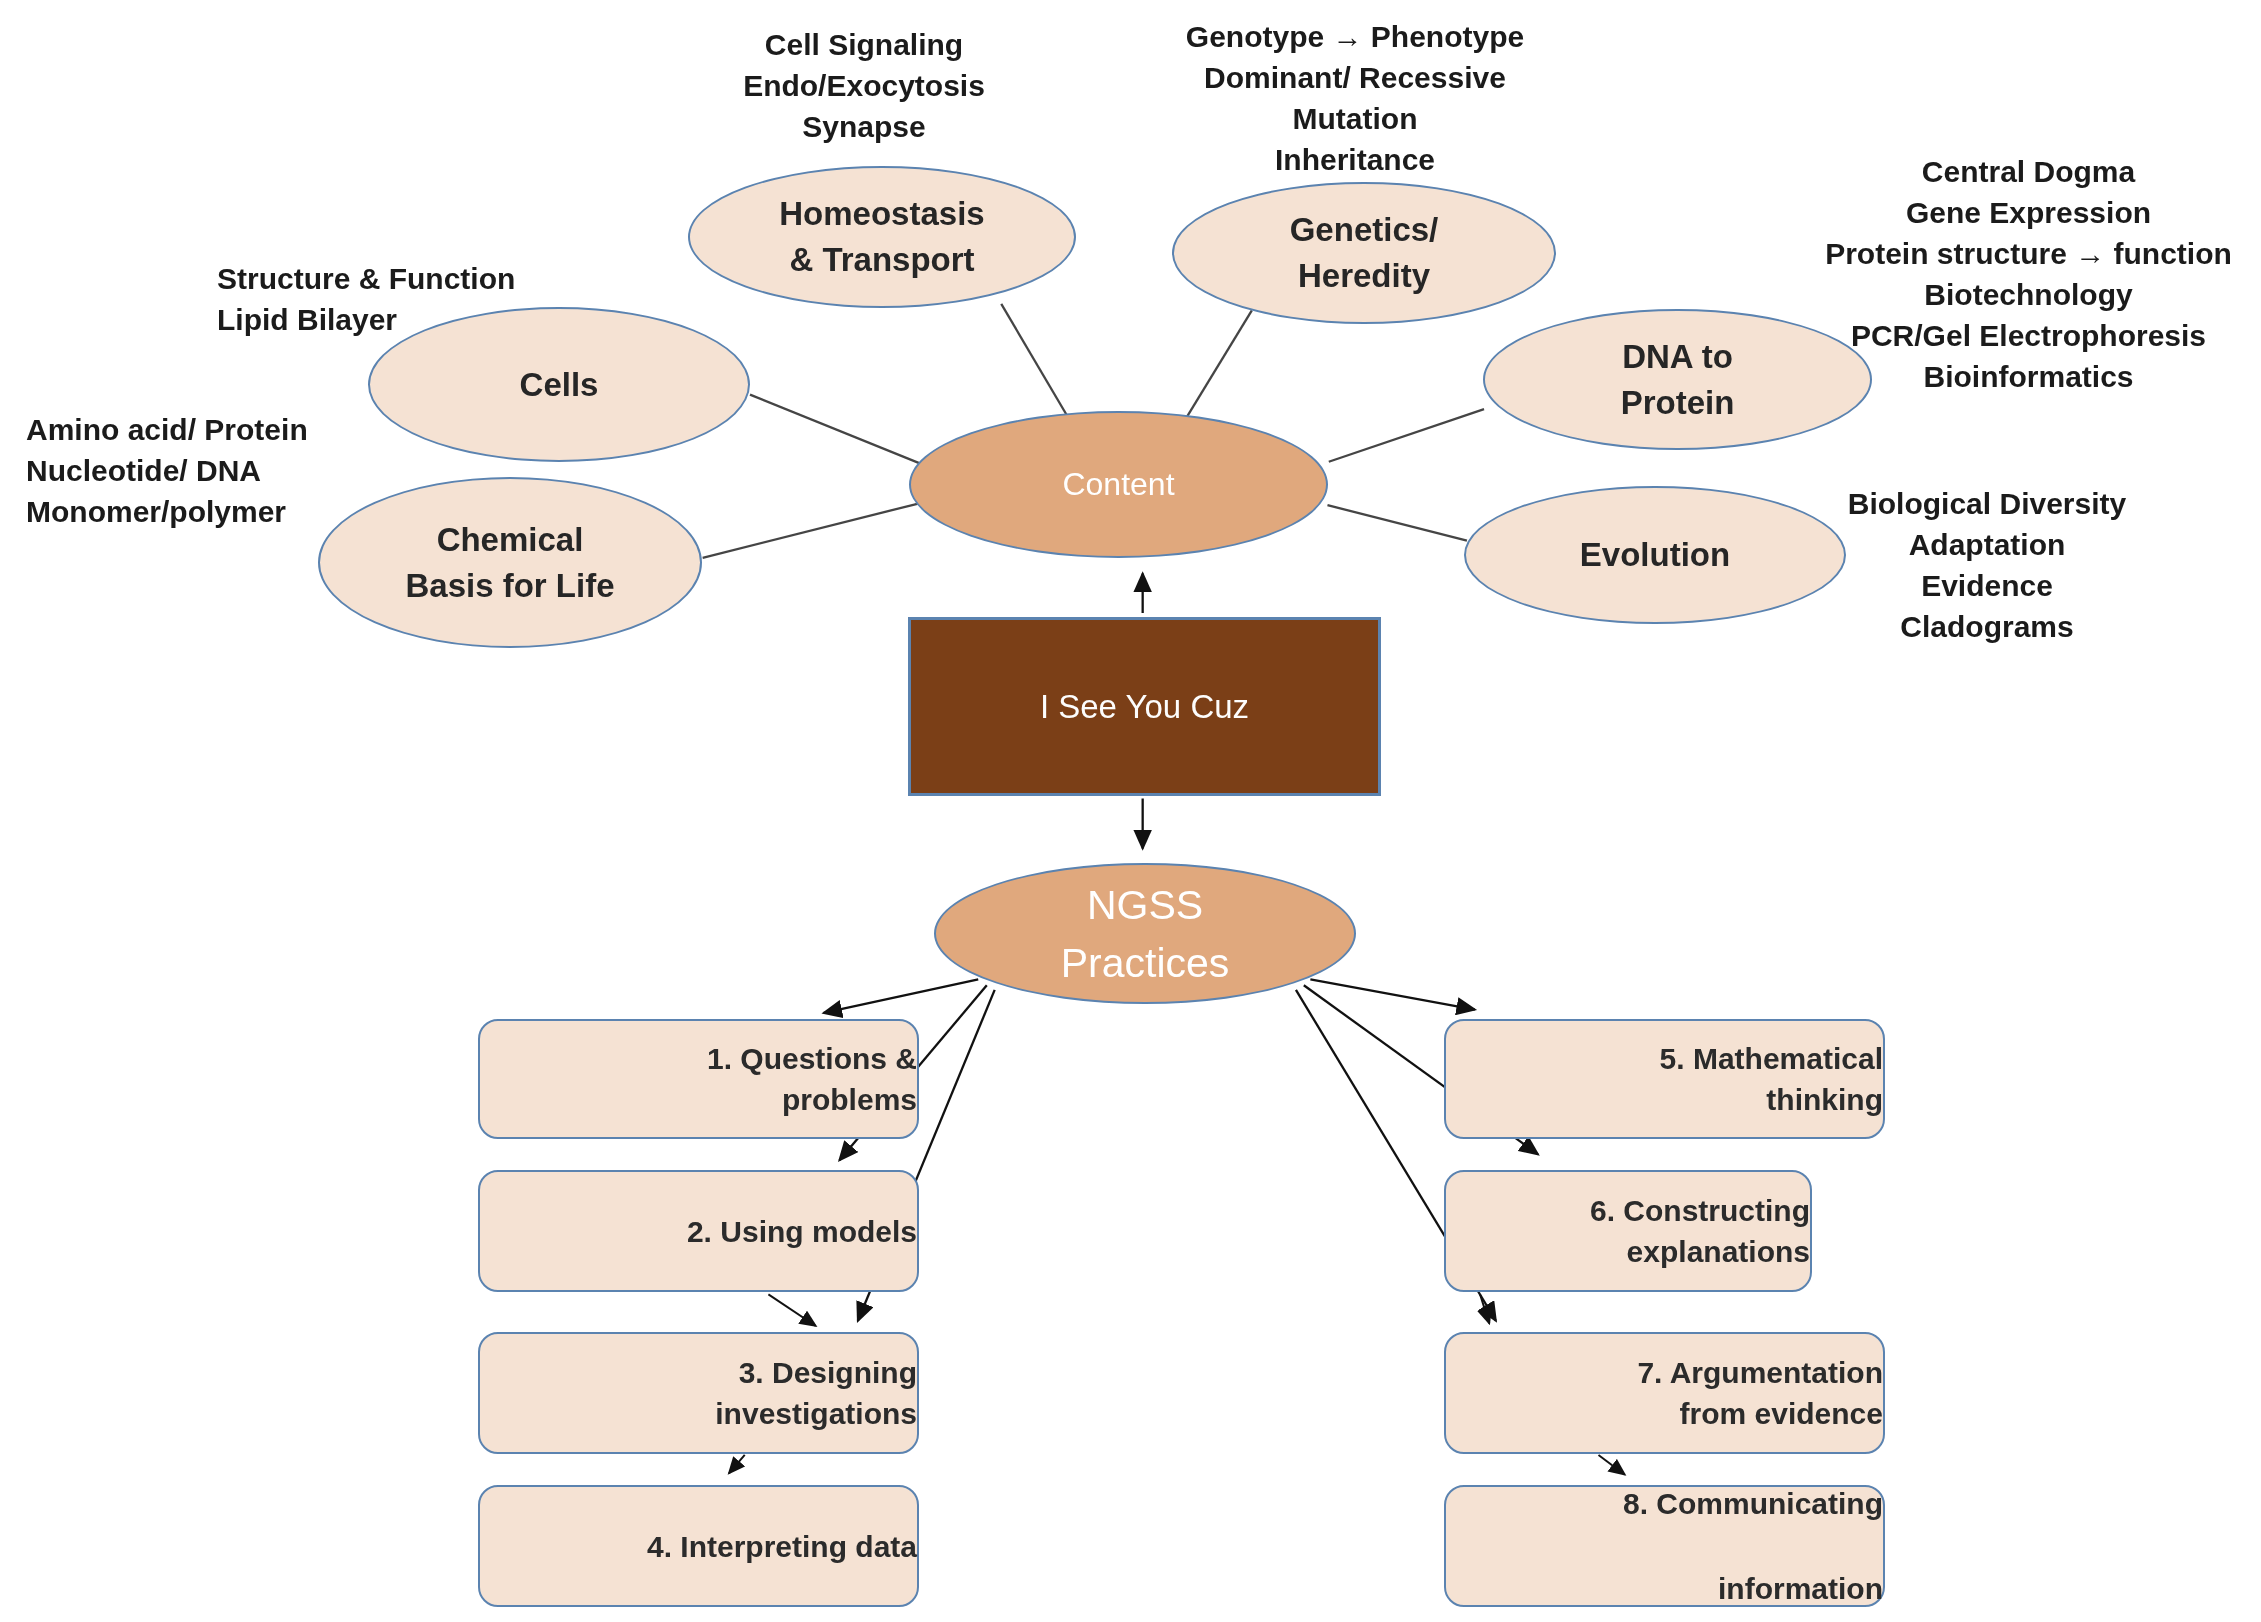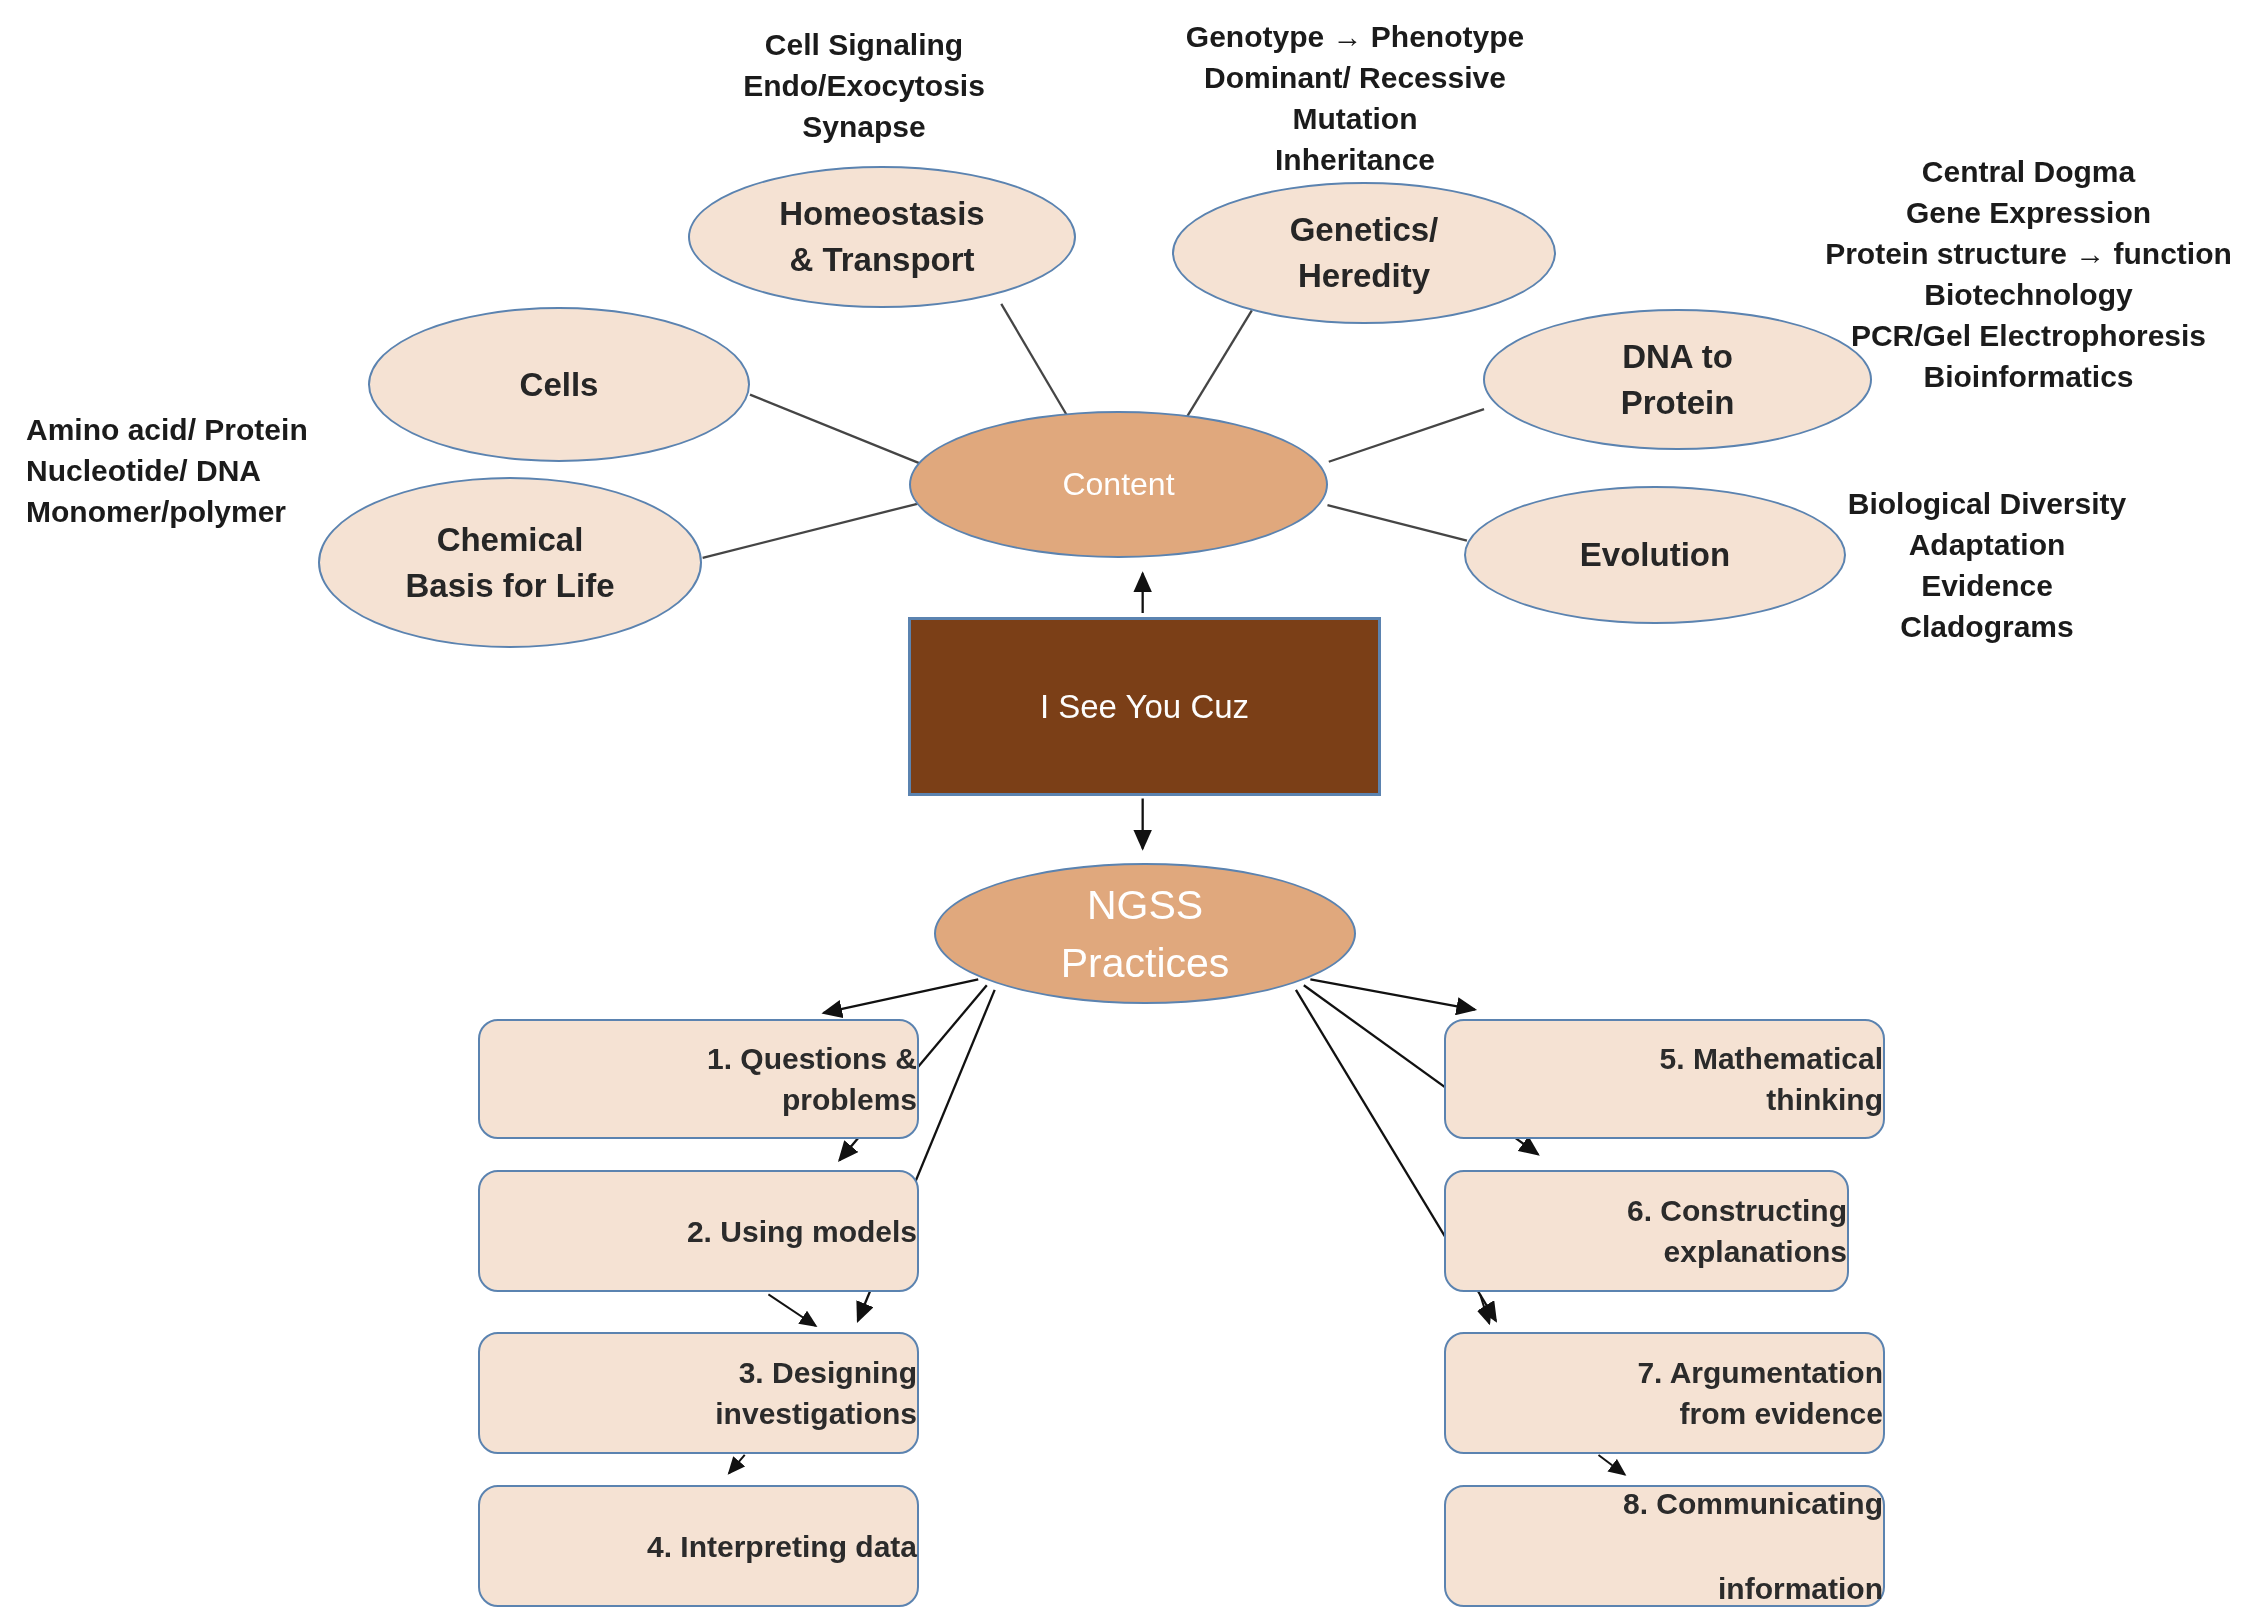--- a/index.html
+++ b/index.html
@@ -86,20 +86,24 @@
 
   <div class="notes center" style="left:1759px;top:151px;width:539px;">
     <div>Central Dogma</div>
     <div>Gene Expression</div>
     <div>Protein structure → function</div>
     <div>Biotechnology</div>
     <div>PCR/Gel Electrophoresis</div>
     <div>Bioinformatics</div>
   </div>
 
+  <div class="notes" style="left:217px;top:258px;width:408px;">
+    <div>Structure &amp; Function</div>
+    <div>Lipid Bilayer</div>
+  </div>
 
   <div class="notes" style="left:26px;top:409px;width:395px;">
     <div>Amino acid/ Protein</div>
     <div>Nucleotide/ DNA</div>
     <div>Monomer/polymer</div>
   </div>
 
   <div class="notes center" style="left:1737px;top:483px;width:500px;">
     <div>Biological Diversity</div>
     <div>Adaptation</div>
@@ -160,21 +164,21 @@
     <span>investigations</span>
   </div>
   <div class="pbox" style="left:478px;top:1485px;width:441px;height:122px;">
     <span>4. Interpreting data</span>
   </div>
 
   <div class="pbox" style="left:1444px;top:1019px;width:441px;height:120px;">
     <span>5. Mathematical</span>
     <span>thinking</span>
   </div>
-  <div class="pbox" style="left:1444px;top:1170px;width:405px;height:122px;">
+  <div class="pbox" style="left:1444px;top:1170px;width:368px;height:122px;">
     <span>6. Constructing</span>
     <span>explanations</span>
   </div>
   <div class="pbox" style="left:1444px;top:1332px;width:441px;height:122px;">
     <span>7. Argumentation</span>
     <span>from evidence</span>
   </div>
   <div class="pbox" style="left:1444px;top:1485px;width:441px;height:122px;gap:44px;">
     <span>8. Communicating</span>
     <span>information</span>

